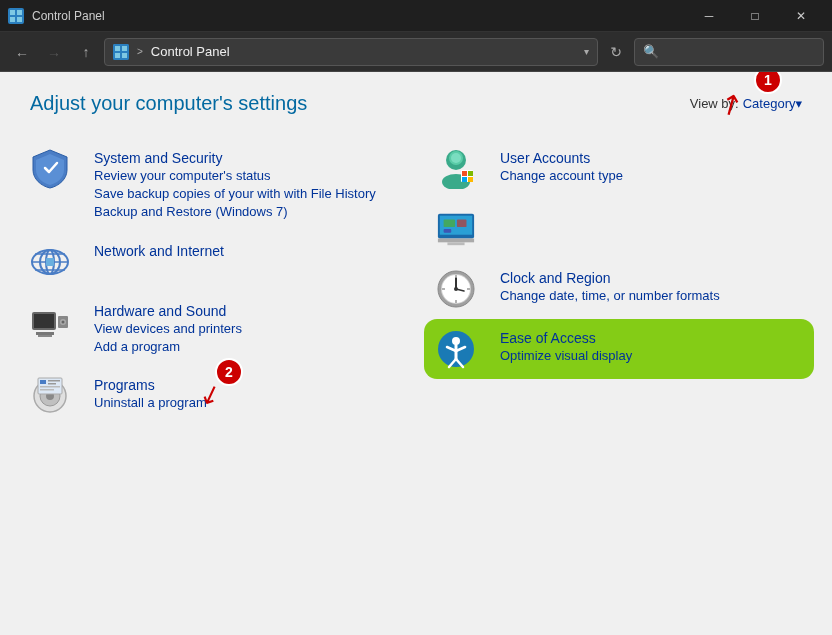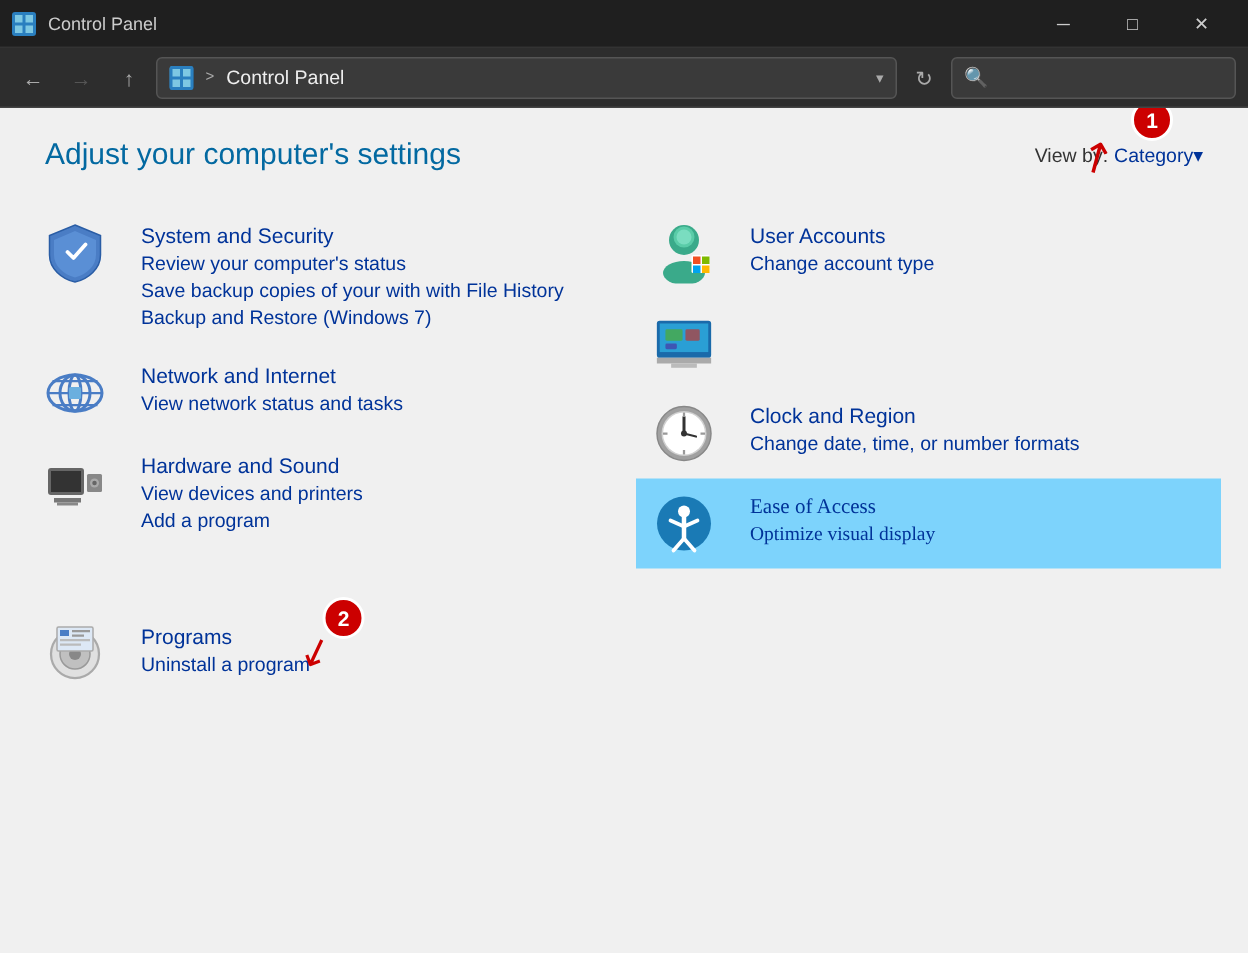--- a/index.html
+++ b/index.html
@@ -183,25 +183,24 @@
     }
 
     
     .category-item {
       display: flex;
       align-items: flex-start;
       padding: 10px 0;
       gap: 24px;
     }
     .category-item.highlighted {
-      background: #7dd3fc;
+      background: #84cc16;
       margin: 0 -12px;
       padding: 10px 12px;
-      border-radius: 0;
-      font-family: Liberation Serif, serif;
+      border-radius: 13px;
     }
 
     .category-icon {
       width: 40px;
       height: 40px;
       flex-shrink: 0;
       display: flex;
       align-items: center;
       justify-content: center;
       border-radius: 4px;
@@ -377,21 +376,20 @@
             <ellipse cx="20" cy="18" rx="10" ry="12" fill="none" stroke="#4a7dc5" stroke-width="2"></ellipse>
             <ellipse cx="20" cy="18" rx="4" ry="12" fill="none" stroke="#4a7dc5" stroke-width="2"></ellipse>
             <line x1="2" y1="18" x2="38" y2="18" stroke="#4a7dc5" stroke-width="1.5"></line>
             <line x1="5" y1="10" x2="35" y2="10" stroke="#4a7dc5" stroke-width="1.5"></line>
             <line x1="5" y1="26" x2="35" y2="26" stroke="#4a7dc5" stroke-width="1.5"></line>
             <rect x="16" y="14" width="8" height="8" fill="#6aafdf" rx="1"></rect>
           </svg>
         </div>
         <div class="category-info">
           <span class="category-name">Network and Internet</span>
-          <span class="category-link">View network status and tasks</span>
         </div>
       </div>
 
       <div class="category-item">
         <div class="category-icon">
           <svg width="40" height="36" viewBox="0 0 40 36">
             <rect x="2" y="8" width="24" height="18" fill="#666" rx="2"></rect>
             <rect x="4" y="10" width="20" height="14" fill="#333"></rect>
             <rect x="28" y="12" width="10" height="12" fill="#888" rx="1"></rect>
             <circle cx="33" cy="18" r="3" fill="#aaa"></circle>
@@ -400,21 +398,21 @@
             <rect x="8" y="31" width="14" height="2" fill="#888"></rect>
           </svg>
         </div>
         <div class="category-info">
           <span class="category-name">Hardware and Sound</span>
           <span class="category-link">View devices and printers</span>
           <span class="category-link">Add a program</span>
         </div>
       </div>
 
-      <div style="position:relative;margin-top:40px;">
+      <div style="position:relative;">
         <div class="category-item">
           <div class="category-icon">
             <svg width="36" height="40" viewBox="0 0 36 40">
               <circle cx="18" cy="20" r="16" fill="#e0e0e0" stroke="#aaa" stroke-width="1.5"></circle>
               <circle cx="18" cy="20" r="10" fill="#c0c0c0" stroke="#999" stroke-width="1"></circle>
               <circle cx="18" cy="20" r="4" fill="#888"></circle>
               <rect x="6" y="2" width="24" height="16" fill="#dde8f5" stroke="#aaa" stroke-width="1" rx="1"></rect>
               <rect x="8" y="4" width="6" height="4" fill="#4a7dc5"></rect>
               <rect x="16" y="4" width="12" height="1.5" fill="#999"></rect>
               <rect x="16" y="7" width="8" height="1.5" fill="#999"></rect>

